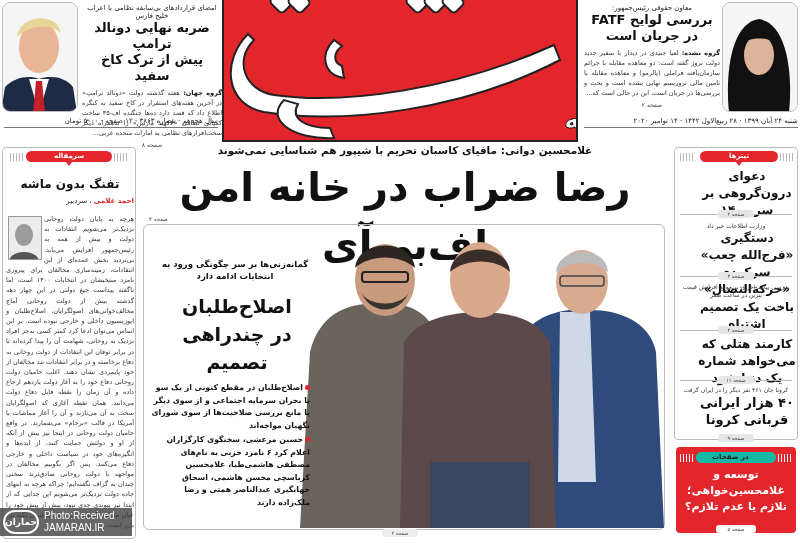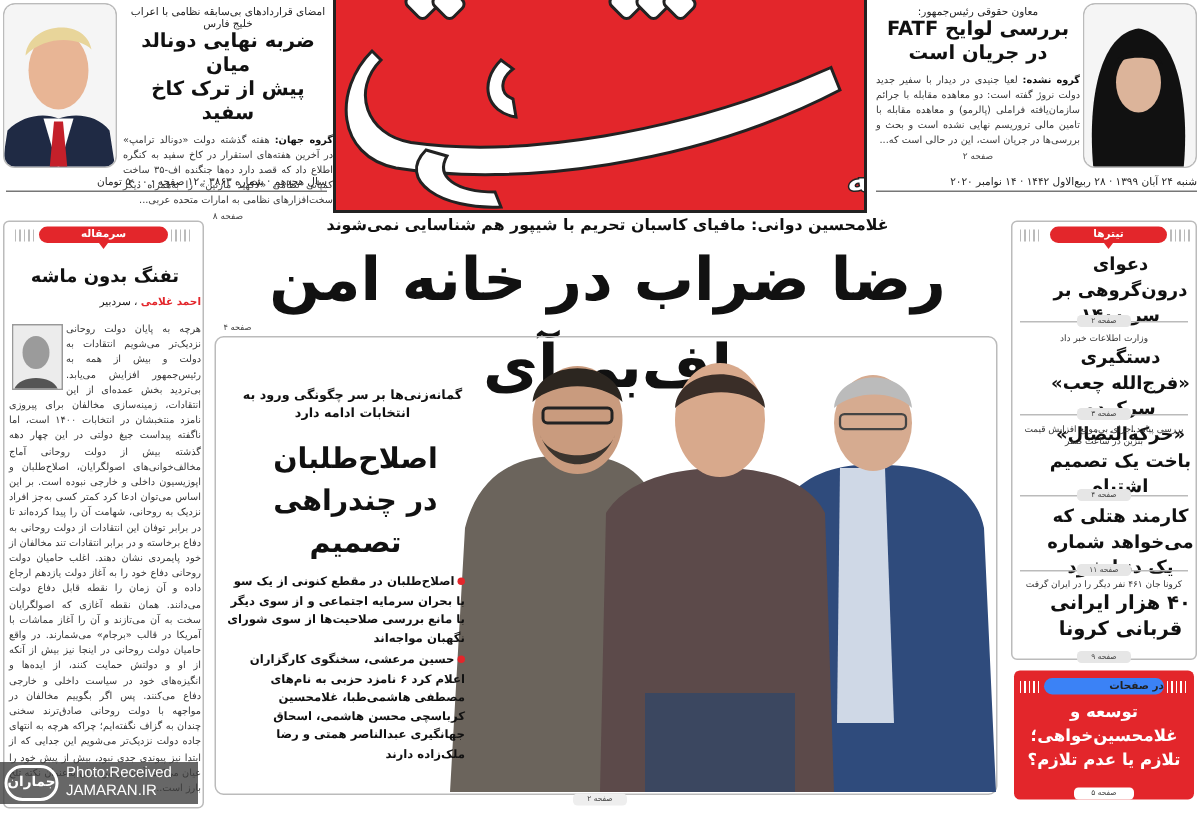--- a/index.html
+++ b/index.html
@@ -76,21 +76,21 @@
 
   
   .right-item { position: absolute; left: 676px; width: 120px; text-align: center; direction: rtl; }
   .right-item .kicker { font-size: 6px; color: #333; line-height: 8px; }
   .right-item .title { font-size: 12px; font-weight: bold; line-height: 17px; color: #111; padding-left: 22px; }
   .page-chip-row { position: absolute; left: 680px; width: 112px; height: 8px; }
   .page-chip-row .line { position: absolute; left: 0; right: 0; top: 4px; border-top: 1px solid #bbb; }
   .page-chip-row .chip { position: absolute; left: 38px; top: 0; width: 36px; height: 8px; background: #e6e6e6; border-radius: 3px; font-size: 5px; line-height: 8px; color: #444; text-align: center; }
 
   .red-box { position: absolute; left: 676px; top: 447px; width: 120px; height: 86px; background: #e3262b; border-radius: 4px; }
-  .red-box .pill-white { position: absolute; left: 20px; top: 5px; width: 80px; height: 11px; background: #3b82f6; color: #222; border-radius: 7px; font-size: 7px; font-weight: bold; text-align: right; line-height: 11px; }
+  .red-box .pill-white { position: absolute; left: 20px; top: 5px; width: 80px; height: 11px; background: #14b8a6; color: #222; border-radius: 7px; font-size: 7px; font-weight: bold; text-align: left; line-height: 11px; padding-left: 16px; }
   .red-box .title { position: absolute; left: 2px; top: 20px; width: 116px; text-align: center; color: #fff; font-size: 11px; font-weight: bold; line-height: 16px; }
   .red-box .sub { position: absolute; left: 2px; top: 54px; width: 116px; text-align: center; color: #fff; font-size: 6.5px; line-height: 9px; }
   .red-box .chip { position: absolute; left: 40px; top: 78px; width: 40px; height: 8px; background: #fff; border-radius: 3px; font-size: 5px; line-height: 8px; color: #444; text-align: center; }
   .red-hatch { position: absolute; width: 14px; height: 8px; background: repeating-linear-gradient(90deg, #fff 0 1px, transparent 1px 3px); }
 </style>
 </head>
 <body>
 
 <div class="masthead-logo">
   <svg class="logo-svg" width="356" height="142" viewBox="0 0 356 142">
@@ -118,21 +118,21 @@
     <path d="M16 34 C 18 12, 56 8, 60 30 C 52 22, 30 20, 16 34 Z" fill="#e8d59a"></path>
     <path d="M0 110 L 4 84 C 14 74, 28 72, 38 76 C 50 72, 64 74, 72 84 L 76 110 Z" fill="#1f2a44"></path>
     <path d="M28 76 L 38 110 L 48 76 Z" fill="#fff"></path>
     <path d="M35 78 L 41 78 L 44 110 L 32 110 Z" fill="#c4202a"></path>
   </svg>
 </div>
 
 <div class="teaser" style="left:82px; top:4px; width:140px;">
   <div class="kicker">امضای قراردادهای بی‌سابقه نظامی با اعراب خلیج فارس</div>
   <div class="title">
-    <div>ضربه نهایی دونالد میان</div>
+    <div>ضربه نهایی دونالد ترامپ</div>
     <div>پیش از ترک کاخ سفید</div>
   </div>
   <div class="body"><span class="lead">گروه جهان:</span> <span>هفته گذشته دولت «دونالد ترامپ» در آخرین هفته‌های استقرار در کاخ سفید به کنگره اطلاع داد که قصد دارد ده‌ها جنگنده اف-۳۵ ساخت کمپانی نظامی «لاکهید مارتین» را به‌همراه دیگر سخت‌افزارهای نظامی به امارات متحده عربی...</span></div>
   <div class="page-ref">صفحه ۸</div>
 </div>
 
 <div class="photo-frame woman-photo">
   <svg width="76" height="110" viewBox="0 0 76 110">
     <rect width="76" height="110" fill="#f5f5f5"></rect>
     <path d="M8 110 C 4 70, 10 20, 38 16 C 66 20, 72 70, 68 110 Z" fill="#111"></path>

